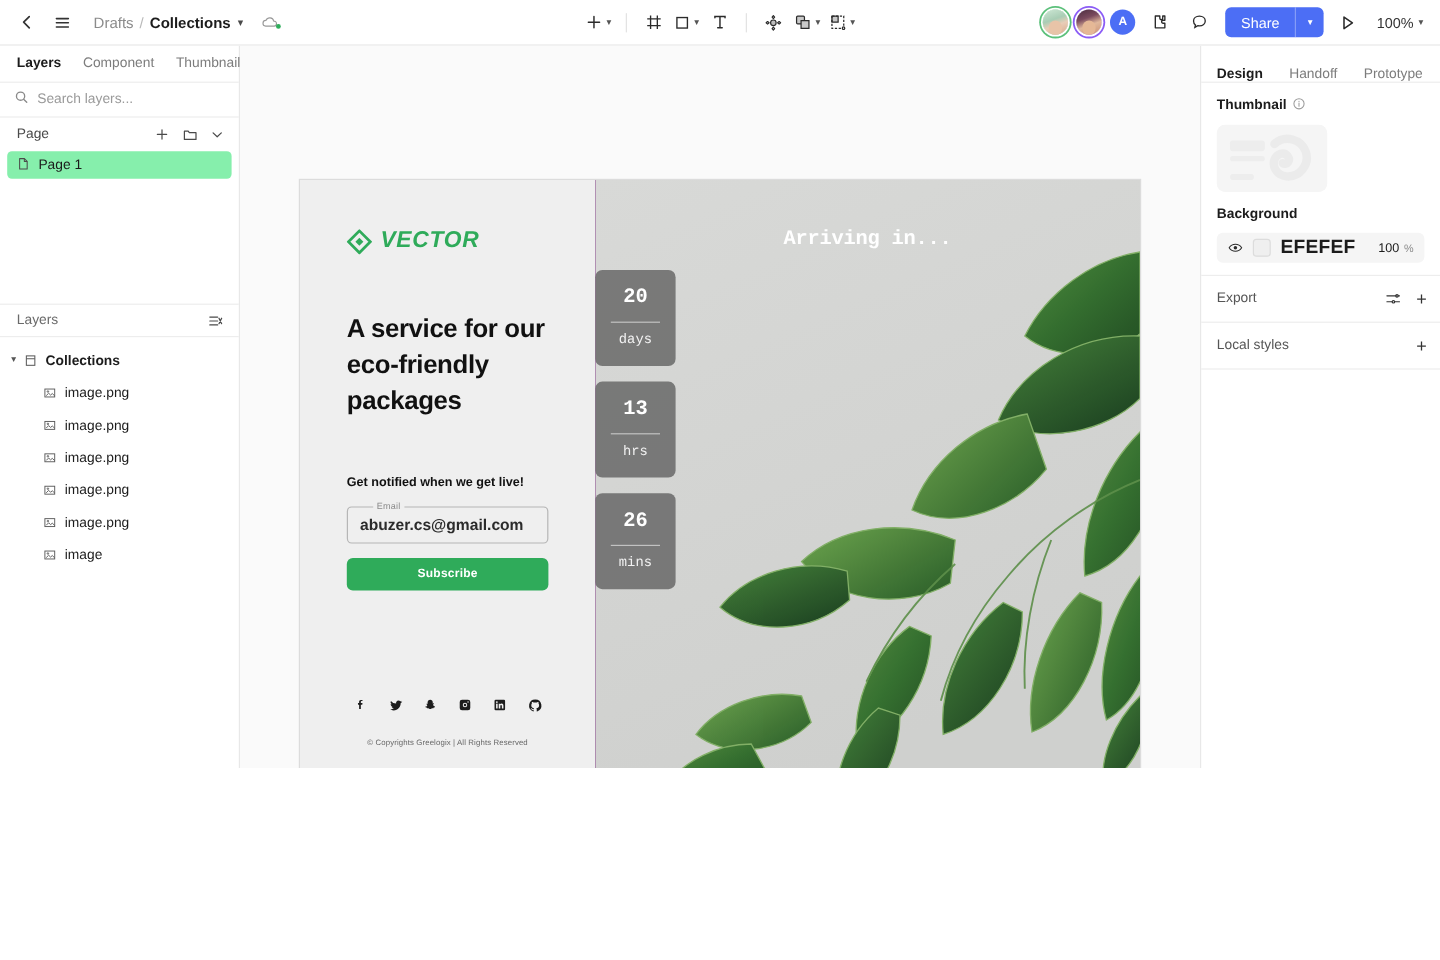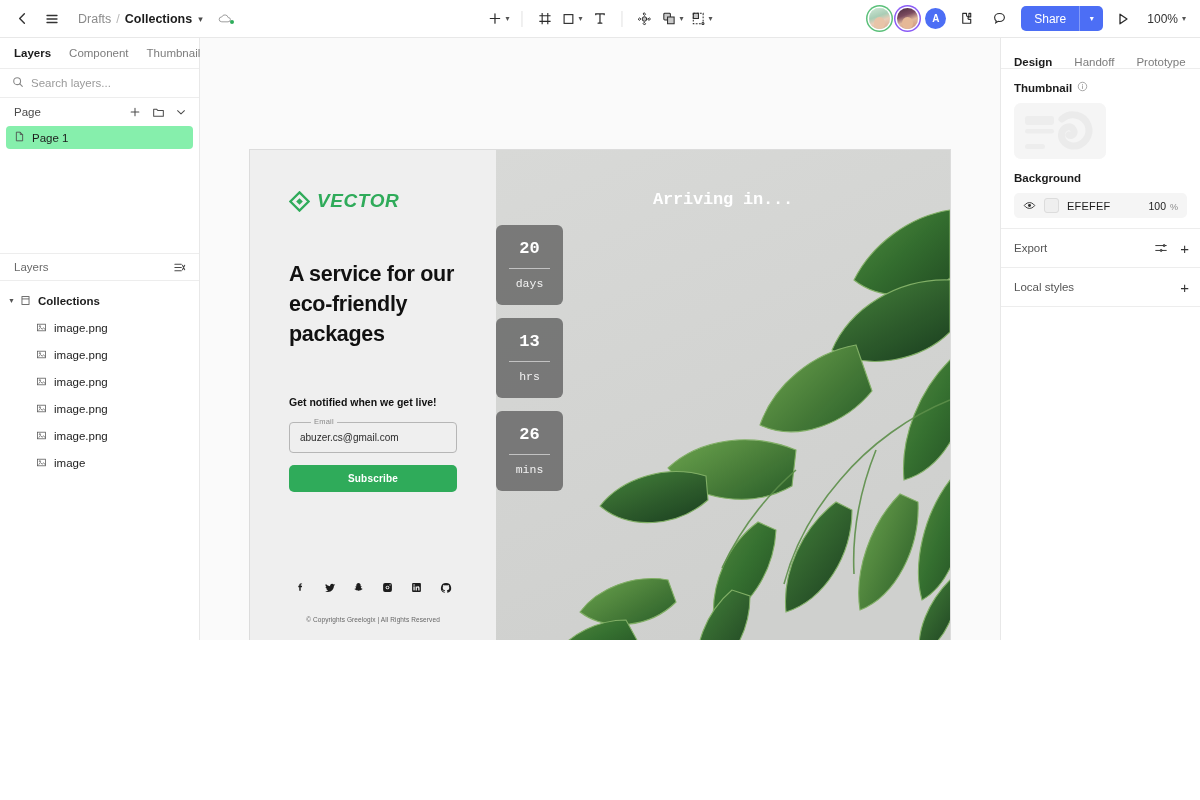--- a/index.html
+++ b/index.html
@@ -115,22 +115,23 @@
   .field {
     margin-top: 14px; position: relative; height: 31px;
     border: 1px solid #b6b6b6; border-radius: 4px;
   }
   .field-label {
     position: absolute; top: -6px; left: 21px; background: #efefef; padding: 0 3px;
     font-size: 7.5px; color: #8a8a8a; letter-spacing: .2px;
   }
   .field input {
     border: 0; outline: 0; background: transparent; width: 100%; height: 100%;
-    padding: 0 10px; font-size: 10px; color: #2b2b2b;
+    padding: 0 10px; font-size: 13px; color: #2b2b2b;
     font-family: "Liberation Sans", sans-serif;
+    font-weight: bold;
   }
   .sub-btn {
     margin-top: 12px; height: 27px; border-radius: 5px; background: #2fab5a;
     color: #fff; font-size: 10px; font-weight: 700; display: flex; align-items: center; justify-content: center;
     letter-spacing: .2px;
   }
   .socials { position: absolute; left: 0; right: 0; bottom: 53px; display: flex; justify-content: center; gap: 16px; color: #1d1d1d; }
   .socials > span { display: flex; align-items: center; justify-content: center; width: 13px; height: 13px; }
   .copyright { position: absolute; left: 0; right: 0; bottom: 24px; text-align: center; font-size: 6.5px; color: #666; letter-spacing: .1px; }
 
@@ -159,21 +160,21 @@
     margin-top: 9px; width: 92px; height: 56px; border-radius: 7px; background: #f5f5f5;
     position: relative; overflow: hidden;
   }
   .r-label2 { margin-top: 13px; font-size: 11.5px; font-weight: 700; color: #1c1c1c; }
   .bg-row {
     margin-top: 9px; height: 25px; border-radius: 5px; background: #f5f5f5;
     display: flex; align-items: center; gap: 8px; padding: 0 9px;
   }
   .eye { color: #2b2b2b; display: flex; align-items: center; }
   .swatch { width: 15px; height: 15px; border-radius: 3px; background: #efefef; border: 1px solid #dcdcdc; }
-  .hex { font-size: 11px; font-weight: 400; color: #1c1c1c; letter-spacing: .2px; }
+  .hex { font-size: 16px; font-weight: 700; color: #1c1c1c; letter-spacing: .2px; }
   .op { margin-left: auto; display: flex; align-items: baseline; gap: 4px; }
   .op-val { font-size: 10.5px; color: #1c1c1c; }
   .op-pct { font-size: 9px; color: #8a8a8a; }
   .r-row {
     height: 39px; border-bottom: 1px solid #ededed; display: flex; align-items: center;
     padding: 0 11px 0 13px;
   }
   .r-row-title { font-size: 11.5px; color: #555; }
   .r-row-acts { margin-left: auto; display: flex; align-items: center; gap: 12px; color: #333; }
   .r-row-acts > span { display: flex; align-items: center; justify-content: center; }

